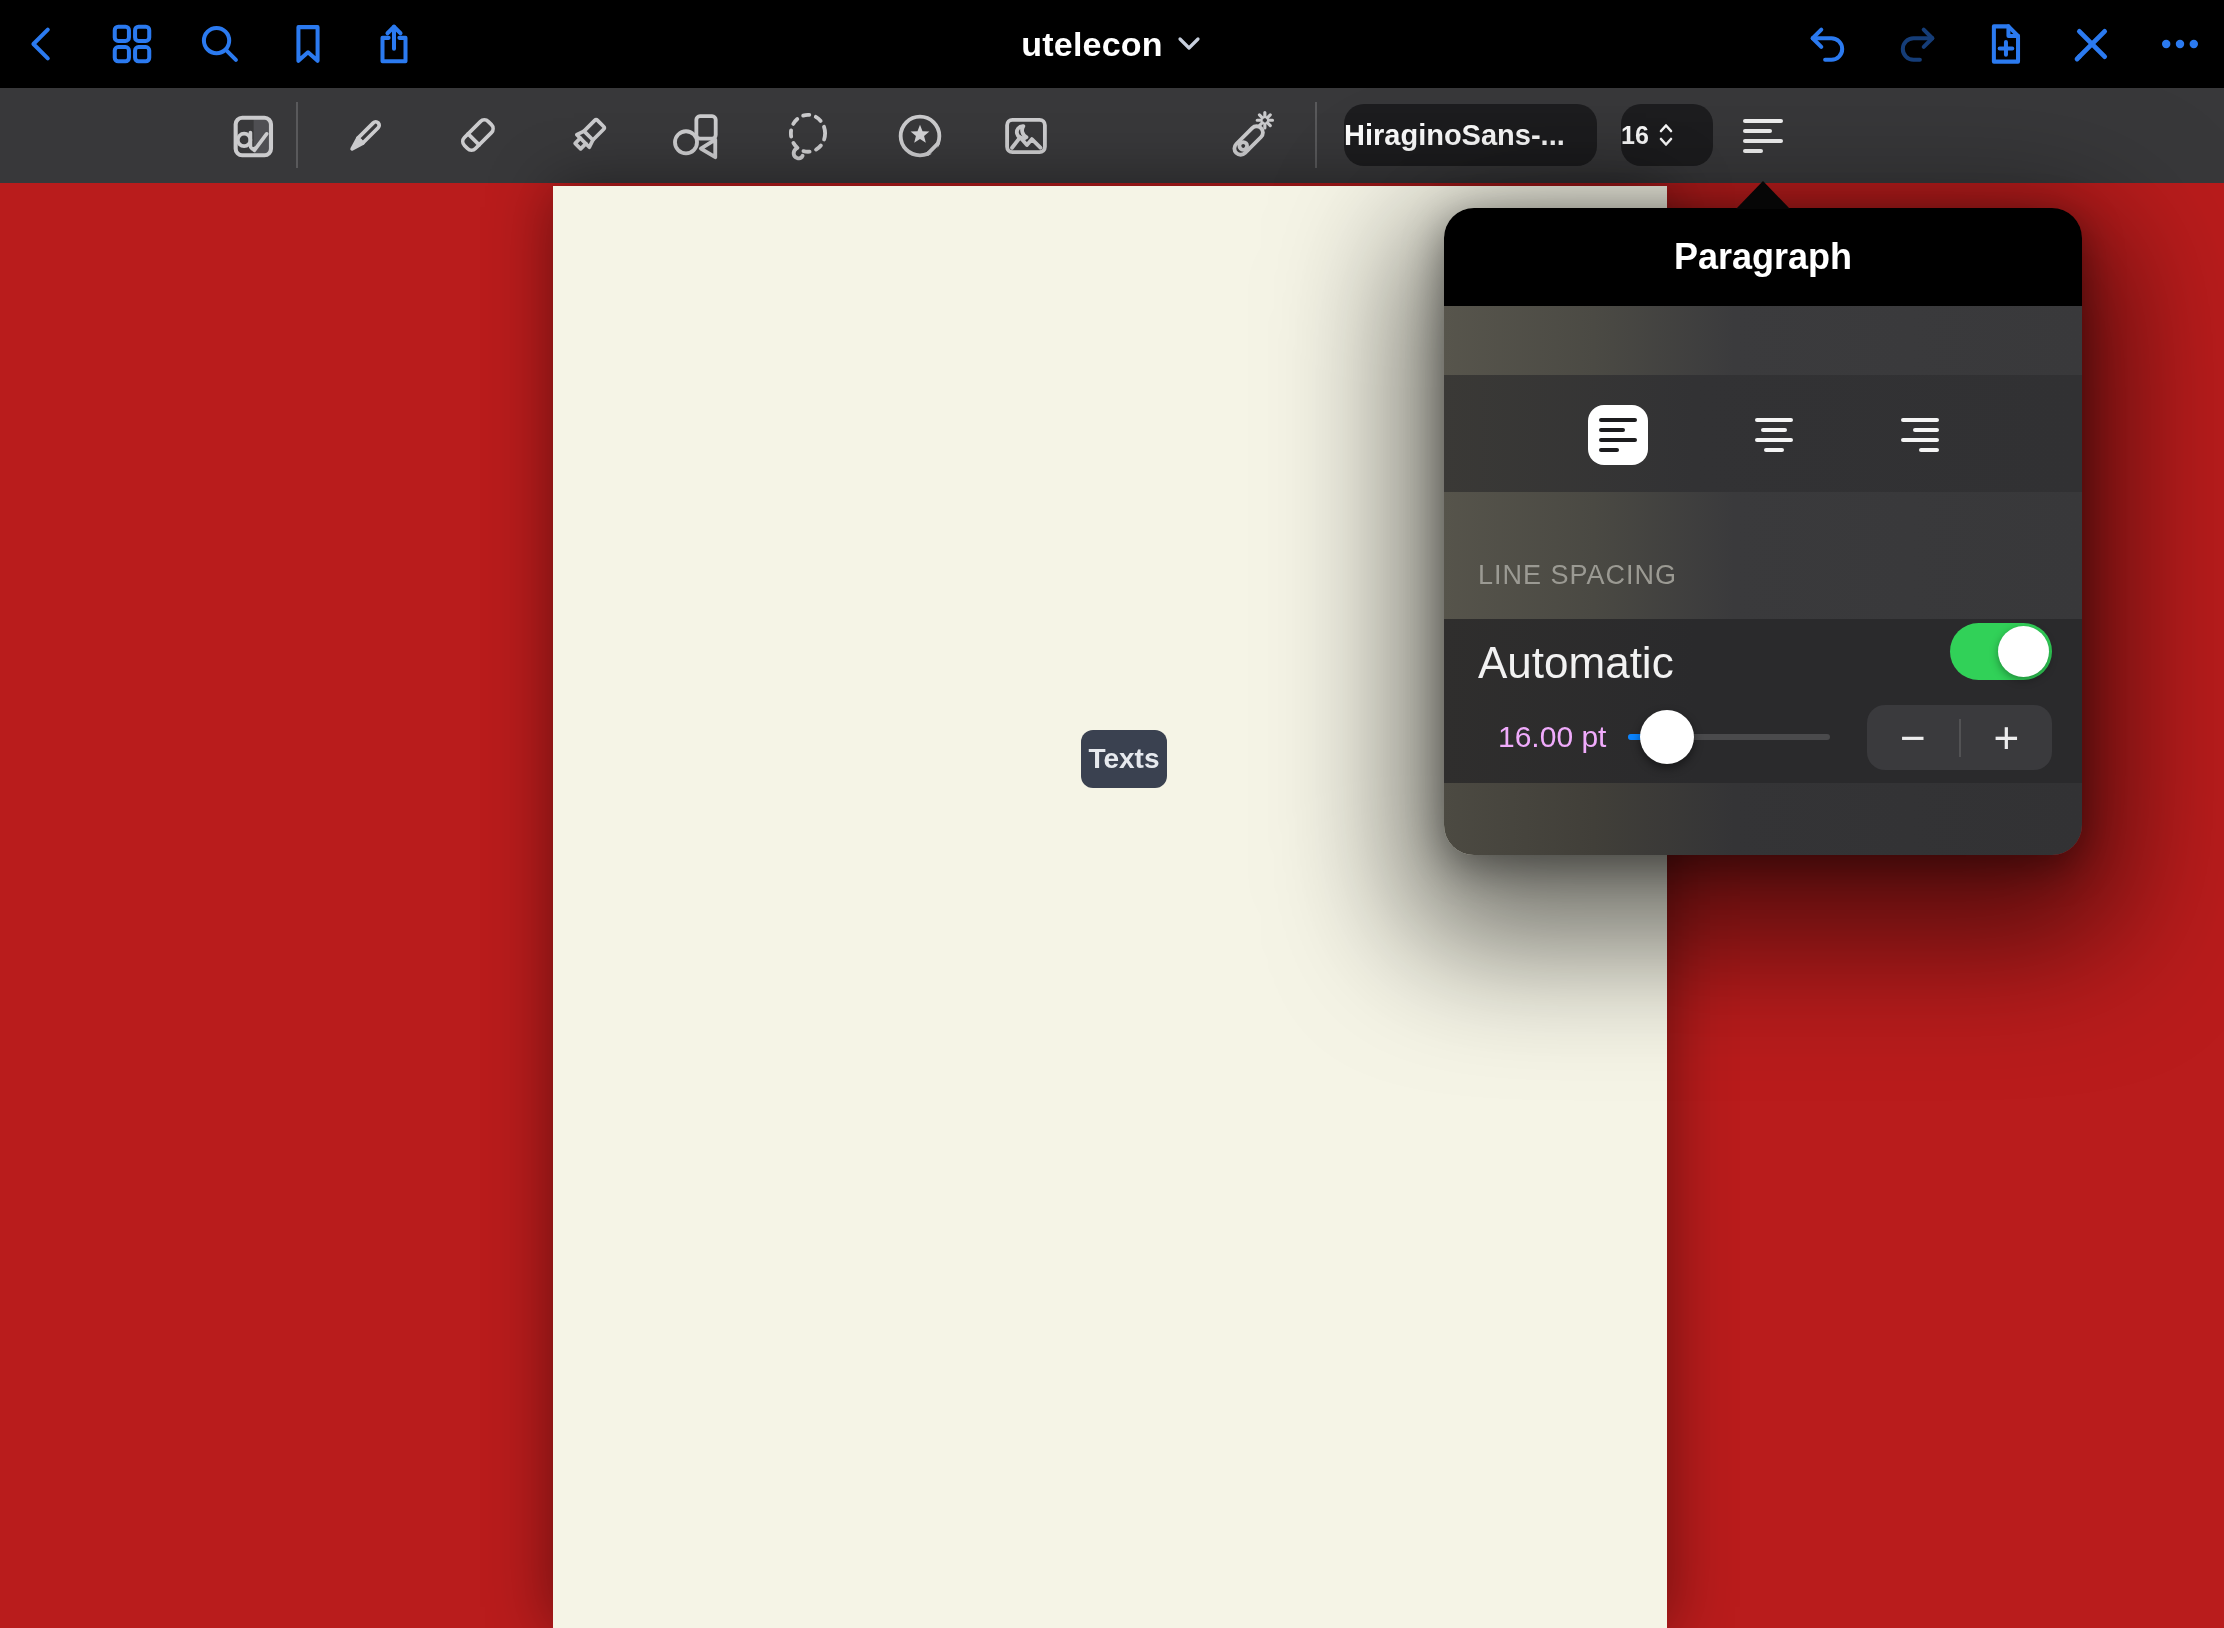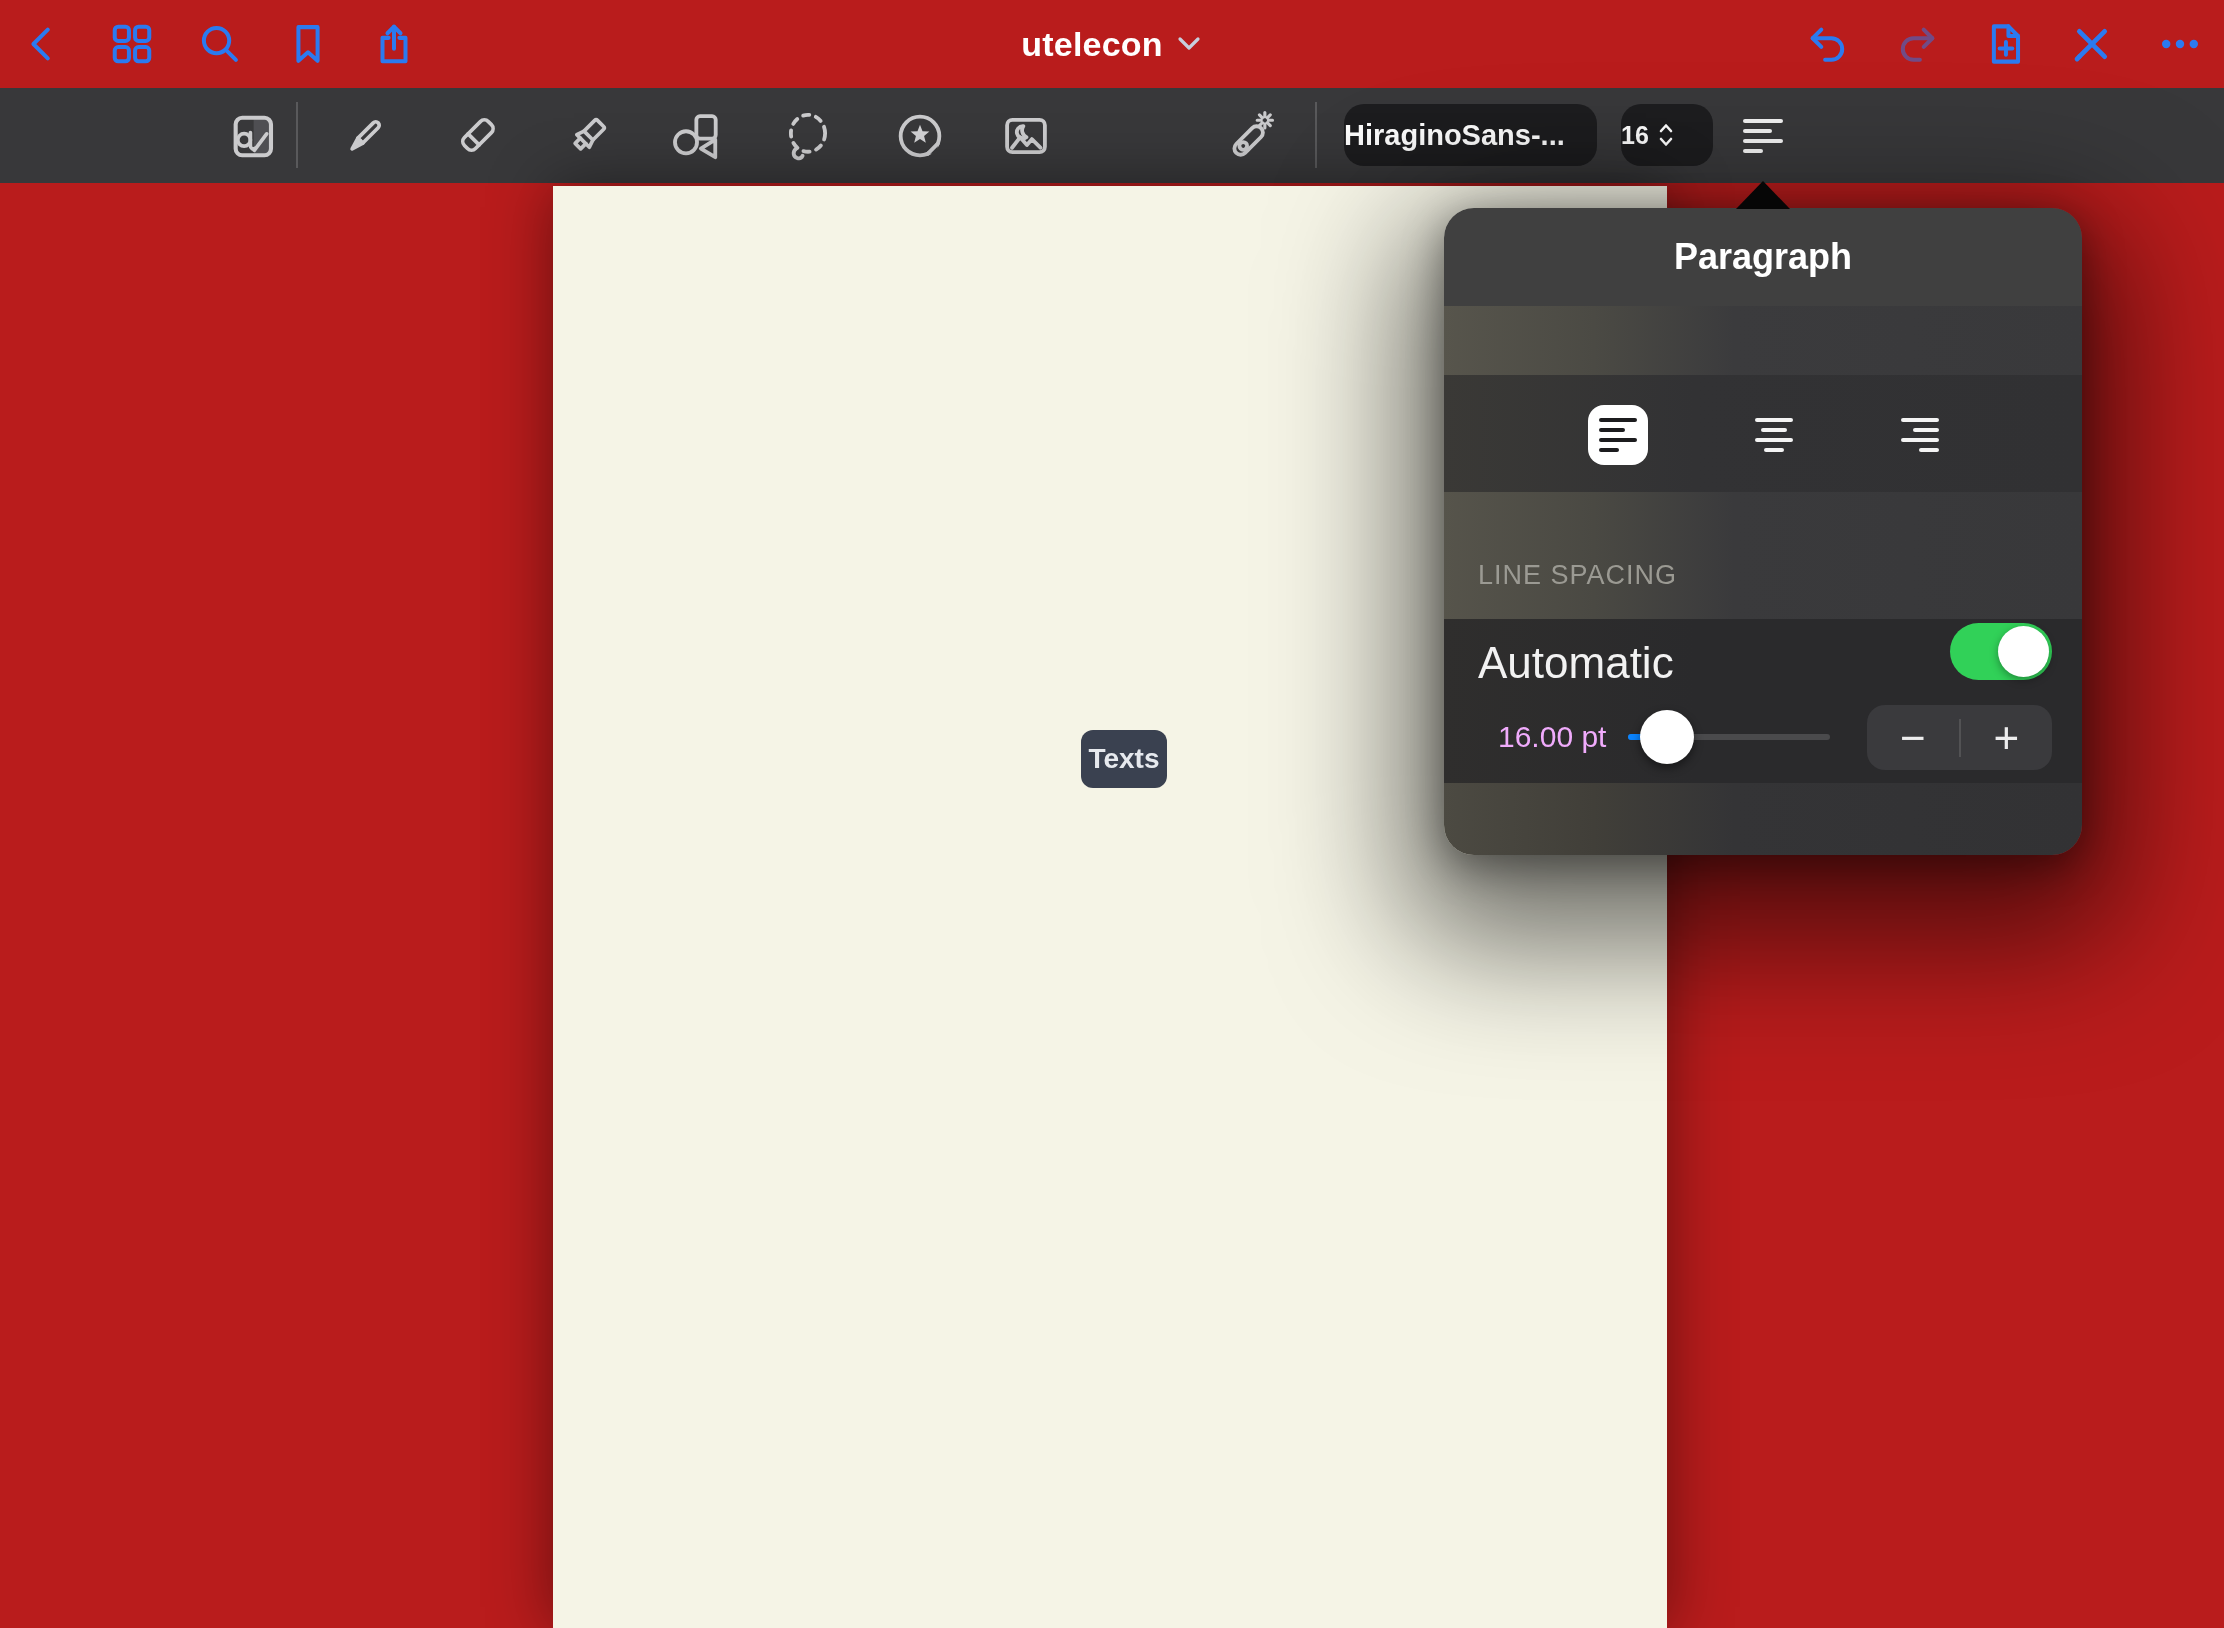--- a/index.html
+++ b/index.html
@@ -1,20 +1,20 @@
 <!DOCTYPE html>
 <html><head>
 <meta charset="utf-8">
 <style>
   html,body{margin:0;padding:0;background:#111;}
   .screen{position:relative;width:2224px;height:1628px;overflow:hidden;
     background:#29292b;font-family:"Liberation Sans","DejaVu Sans",sans-serif;
     -webkit-font-smoothing:antialiased;}
   
-  .topbar{position:absolute;left:0;top:0;width:2224px;height:88px;background:#b91c1c;}
+  .topbar{position:absolute;left:0;top:0;width:2224px;height:88px;background:#000000;}
   .ti{position:absolute;top:0;height:88px;width:56px;display:flex;align-items:center;justify-content:center;}
   .ti svg{stroke:#2b7af0;fill:none;stroke-width:2.1;stroke-linecap:round;stroke-linejoin:round;}
   .ti.dim svg{opacity:.5;}
   .title-wrap{position:absolute;left:956px;top:0;width:310px;height:88px;display:flex;
     align-items:center;justify-content:center;gap:14px;}
   .doc-title{color:#fff;font-size:34px;font-weight:700;letter-spacing:.2px;}
   
   .toolstrip{position:absolute;left:0;top:88px;width:2224px;height:95px;background:#38383a;}
   .wi{position:absolute;top:0;height:95px;width:60px;display:flex;align-items:center;justify-content:center;}
   .wi svg{stroke:#cbcbcd;fill:none;stroke-width:1.7;stroke-linecap:round;stroke-linejoin:round;}
@@ -43,21 +43,21 @@
   .canvas{position:absolute;left:0;top:183px;width:2224px;height:1445px;background:#b91c1c;font-weight:bold;}
   .page{position:absolute;left:553px;top:3px;width:1114px;height:1442px;background:#f5f4e6;
     box-shadow:0 0 60px rgba(0,0,0,.45);}
   .text-object{position:absolute;left:1081px;top:730px;width:86px;height:58px;background:#3a4150;
     border-radius:12px;display:flex;align-items:center;justify-content:center;color:#e6e9ee;font-size:28px;}
   
   .pop-arrow{position:absolute;left:1736px;top:181px;width:0;height:0;
     border-left:27px solid transparent;border-right:27px solid transparent;border-bottom:28px solid #060606;z-index:5;}
   .popup{position:absolute;left:1444px;top:208px;width:638px;height:647px;border-radius:30px;overflow:hidden;
     z-index:4;box-shadow:0 50px 130px 40px rgba(0,0,0,.55),0 10px 40px rgba(0,0,0,.4);}
-  .pop-header{position:absolute;left:0;top:0;width:100%;height:98px;background:#404040;
+  .pop-header{position:absolute;left:0;top:0;width:100%;height:98px;background:#000000;
     display:flex;align-items:center;justify-content:center;color:#fff;font-size:36px;font-weight:700;}
   .band1{position:absolute;left:0;top:98px;width:100%;height:69px;
     background:linear-gradient(to right,#57554c 0,#4b4a44 150px,#3b3b3d 290px,#39393b 100%);}
   .align-row{position:absolute;left:0;top:167px;width:100%;height:117px;
     background:linear-gradient(to right,#3a3936 0,#323234 250px,#313133 100%);}
   .align-btn{position:absolute;top:197px;width:60px;height:60px;border-radius:16px;
     display:flex;align-items:center;justify-content:center;}
   .align-btn.selected{background:#fff;color:#1c1c1e;}
   .align-btn.plain{color:#f4f4f4;}
   .align-btn .bars{width:38px;}

